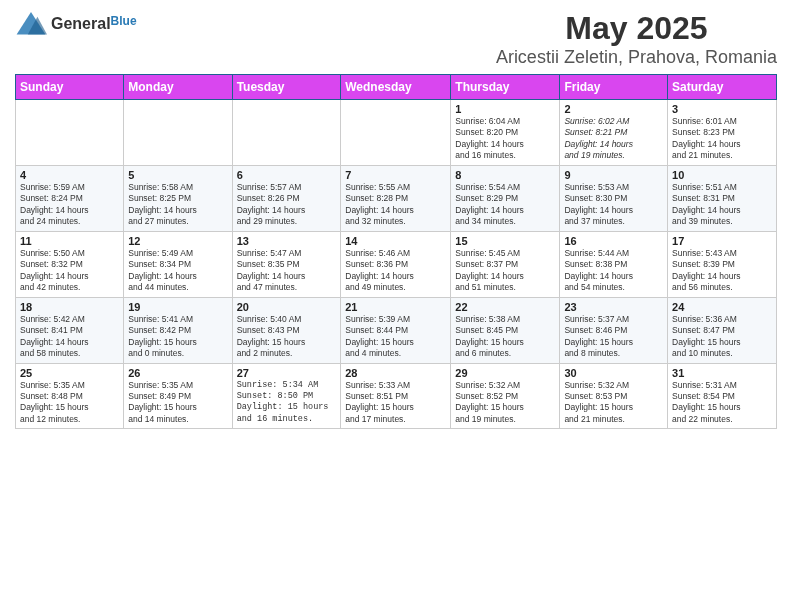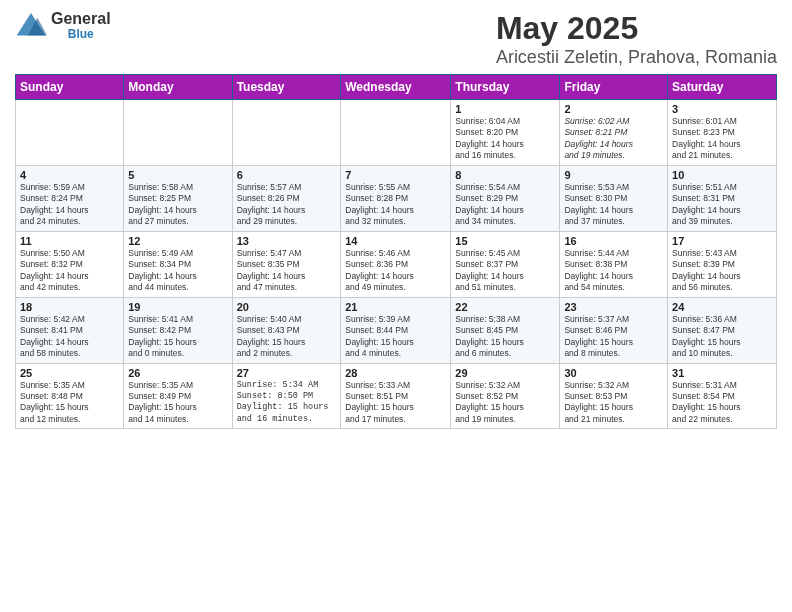--- a/index.html
+++ b/index.html
@@ -21,57 +21,56 @@
       align-items: flex-start;
       margin-bottom: 6px;
     }
     .logo {
       display: flex;
       align-items: center;
       gap: 4px;
     }
     .logo-text {
       display: flex;
-      flex-direction: column;
+      flex-direction: row;
       line-height: 1.1;
-      align-items: center;
     }
     .logo-general {
       font-size: 16px;
       font-weight: bold;
       color: #333;
     }
     .logo-blue {
       font-size: 12px;
       font-weight: bold;
       color: #2a7ab5;
     }
     .logo-icon {
       width: 32px;
       height: 28px;
     }
     .title-block {
-      text-align: left;
+      text-align: center;
     }
     .title-main {
       font-size: 32px;
       font-weight: bold;
       color: #333;
     }
     .title-sub {
       font-size: 18px;
       color: #555;
     }
     .calendar {
       width: 100%;
       border-collapse: collapse;
       border: 1px solid #ccc;
     }
     .calendar th {
-      background: #a21caf;
+      background: #d946ef;
       color: #fff;
       font-size: 12px;
       font-weight: bold;
       padding: 5px 4px;
       text-align: left;
       border: 1px solid #1e6090;
     }
     .calendar td {
       vertical-align: top;
       border: 1px solid #ccc;

